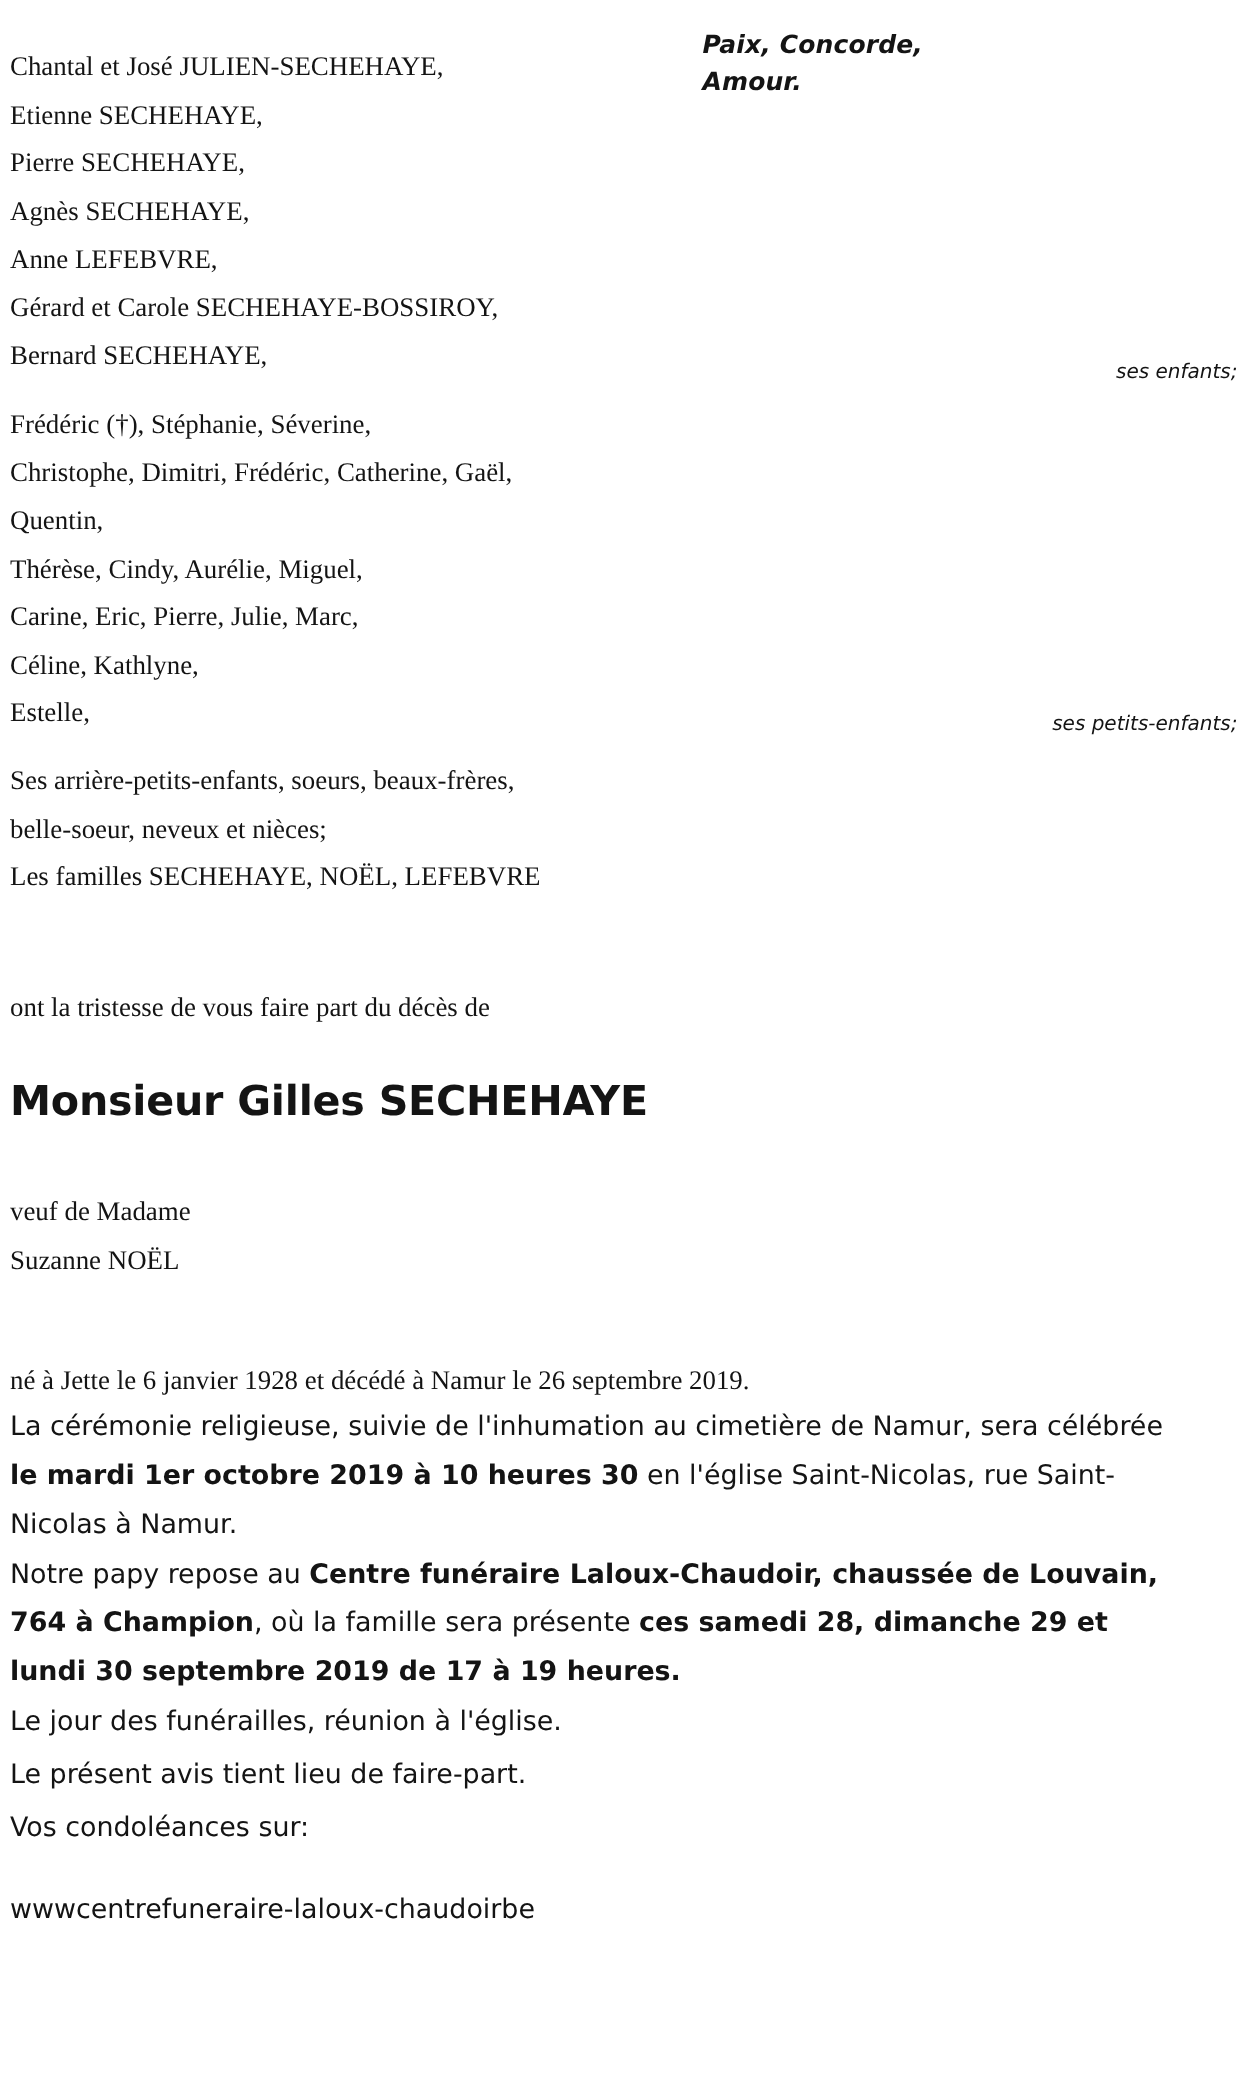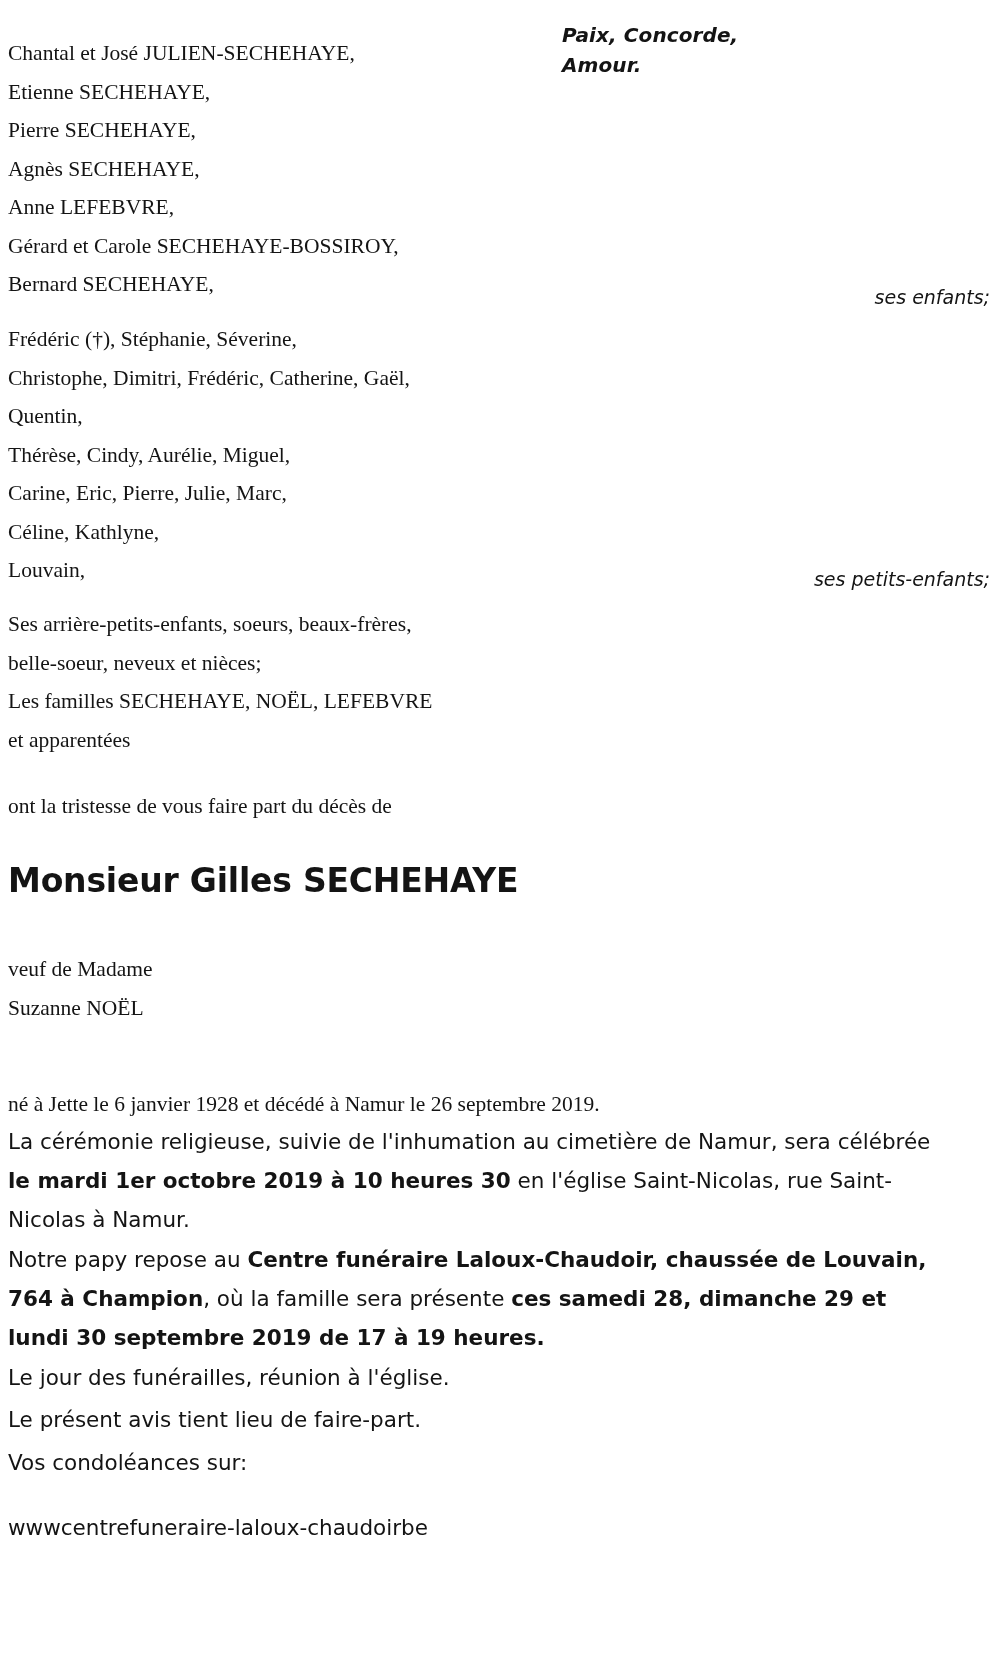--- a/index.html
+++ b/index.html
@@ -53,21 +53,21 @@
     white-space: pre-wrap;
     font-family: Liberation Serif, serif;
   }
 
   
   .caption {
     position: absolute;
     right: 10px;
     text-align: center;
     font-style: italic;
-    font-size: 19px;
+    font-size: 16px;
     line-height: 28px;
     white-space: nowrap;
   }
 
   
   #children-list   { top: 34px; }
   #grandchildren-list { top: 320px; }
   #relatives-list  { top: 605px; }
 
   #caption-children      { top: 283px; }
@@ -127,29 +127,28 @@
   </div>
   <div class="caption" id="caption-children">ses enfants;</div>
 
   <div class="body-block" id="grandchildren-list">
     <div class="line">Frédéric (†), Stéphanie, Séverine,</div>
     <div class="line">Christophe, Dimitri, Frédéric, Catherine, Gaël,</div>
     <div class="line">Quentin,</div>
     <div class="line">Thérèse, Cindy, Aurélie, Miguel,</div>
     <div class="line">Carine, Eric, Pierre, Julie, Marc,</div>
     <div class="line">Céline, Kathlyne,</div>
-    <div class="line">Louvain,</div>
+    <div class="line">Estelle,</div>
   </div>
   <div class="caption" id="caption-grandchildren">ses petits-enfants;</div>
 
   <div class="body-block" id="relatives-list">
     <div class="line">Ses arrière-petits-enfants, soeurs, beaux-frères,</div>
     <div class="line">belle-soeur, neveux et nièces;</div>
     <div class="line">Les familles SECHEHAYE, NOËL, LEFEBVRE</div>
-    <div class="line">et apparentées</div>
   </div>
 
   <div class="body-block" id="announce-line">
     <div class="line">ont la tristesse de vous faire part du décès de</div>
   </div>
 
   <div class="deceased-name">Monsieur Gilles SECHEHAYE</div>
 
   <div class="body-block" id="widow-block">
     <div class="line">veuf de Madame</div>

